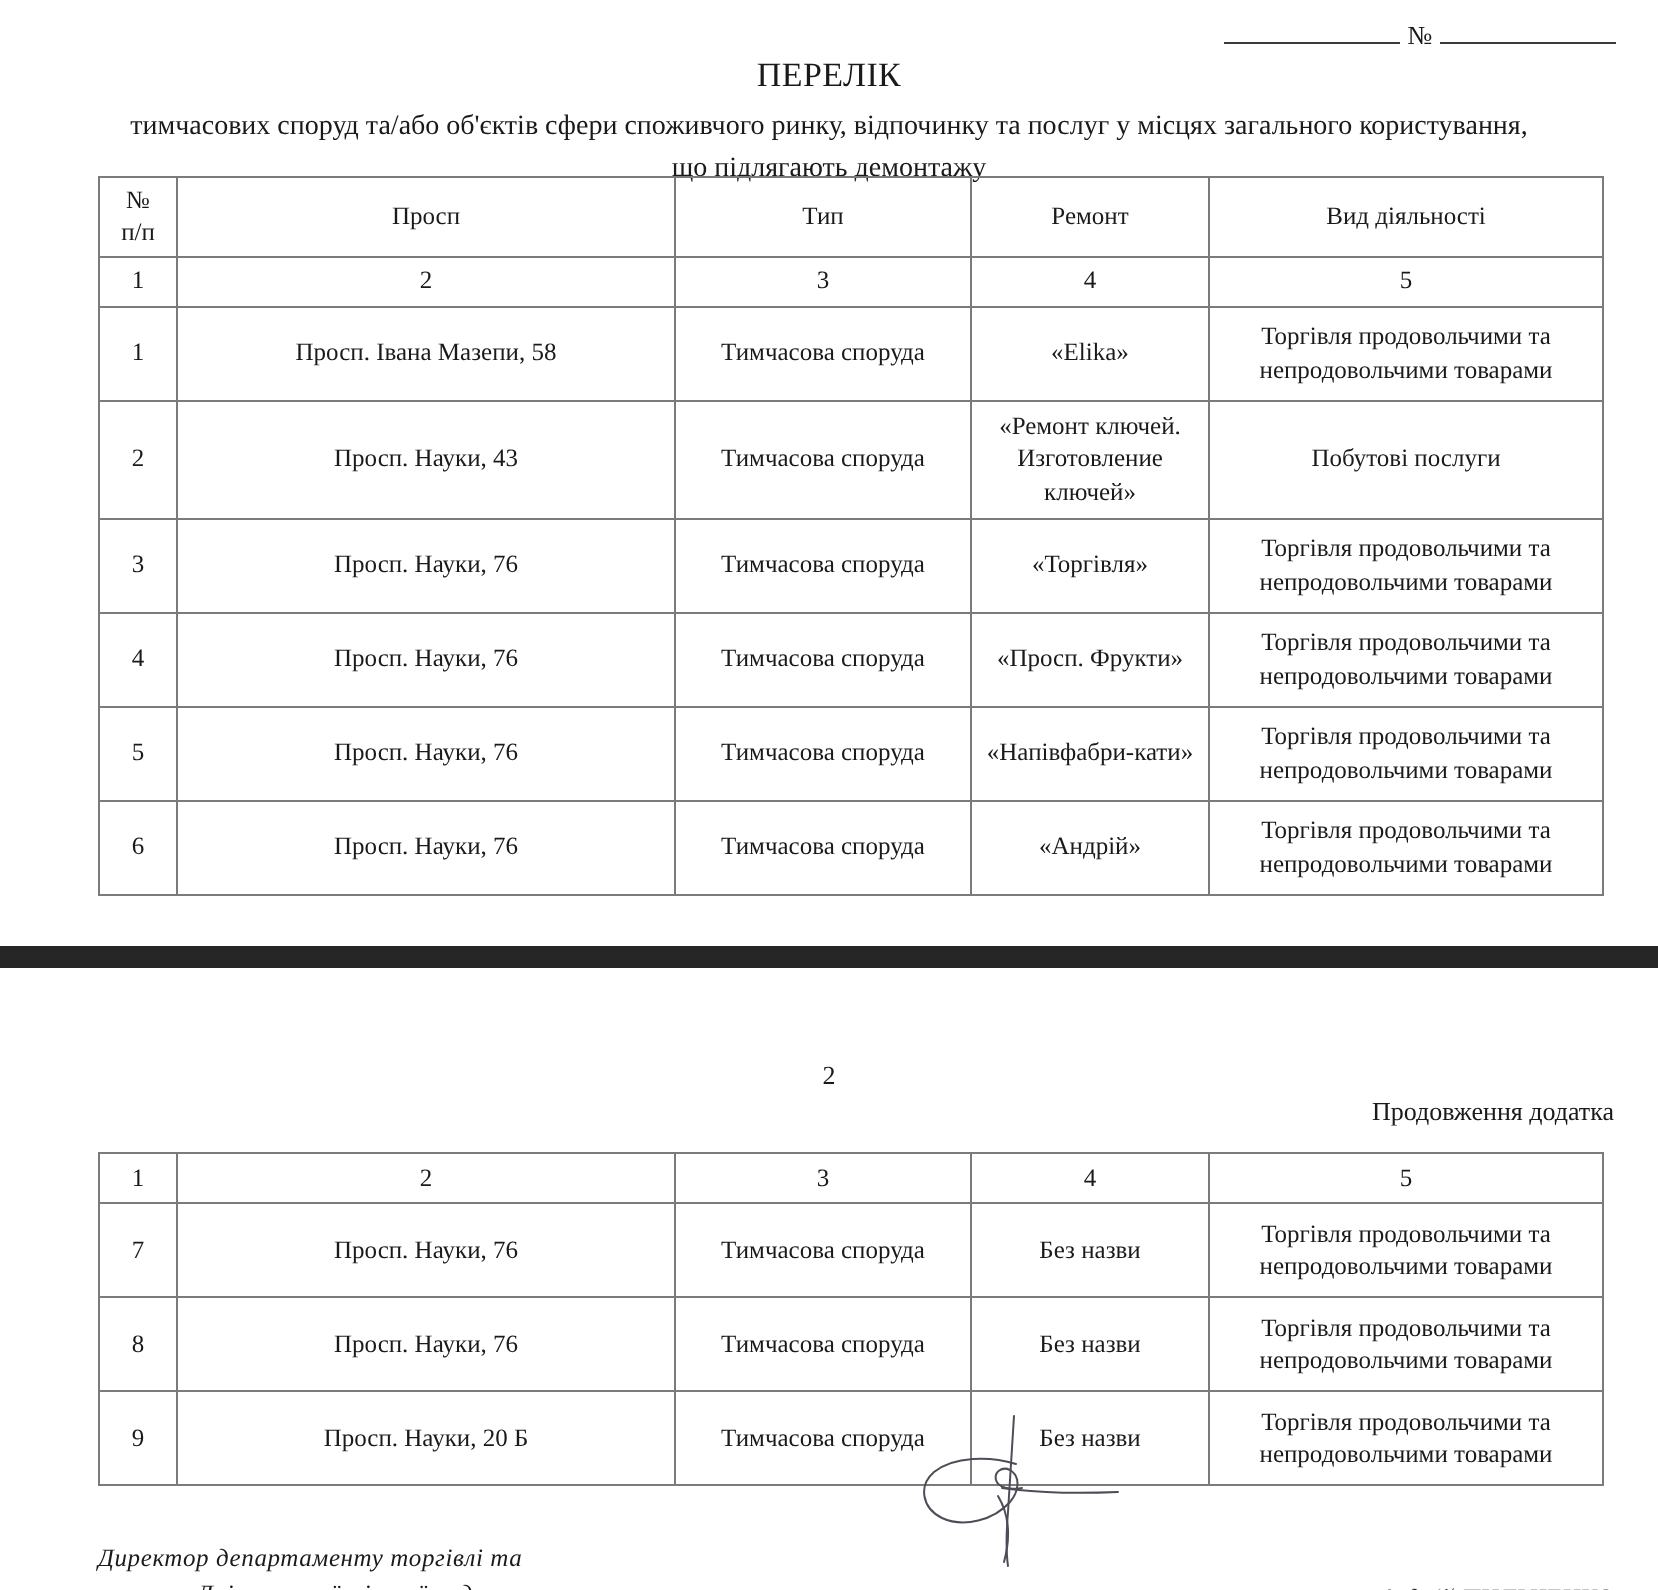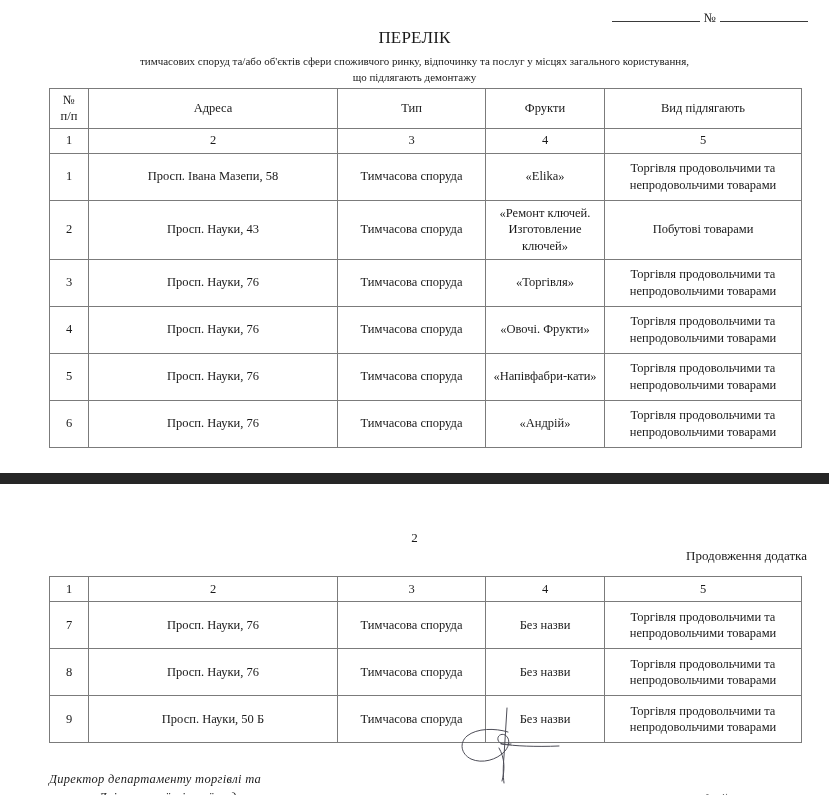--- a/index.html
+++ b/index.html
@@ -53,21 +53,21 @@
   .title-block {
     padding-top: 26px;
     text-align: center;
   }
   .title-main {
     font-size: 17px;
     line-height: 1.45;
     letter-spacing: 0.2px;
   }
   .title-sub {
-    font-size: 11px;
+    font-size: 14px;
     line-height: 1.5;
     padding: 2px 28px 0 28px;
   }
   .title-sub .line2 {
     display: block;
   }
 
   
   .tbl-wrap {
     position: absolute;
@@ -204,24 +204,24 @@
         <col class="col-n">
           <col class="col-adr">
           <col class="col-typ">
           <col class="col-nam">
           <col class="col-act">
       </colgroup>
       <thead>
         <tr class="row-head">
           <th class="nowrap-tight">№
 п/п</th>
-          <th>Адреса</th>
+          <th>Просп</th>
           <th>Тип</th>
-          <th>Фрукти</th>
-          <th>Вид підлягають</th>
+          <th>Ремонт</th>
+          <th>Вид діяльності</th>
         </tr>
         <tr class="row-numbers">
           <td>1</td>
           <td>2</td>
           <td>3</td>
           <td>4</td>
           <td>5</td>
         </tr>
       </thead>
       <tbody>
@@ -230,34 +230,34 @@
           <td class="cell-address">Просп. Івана Мазепи, 58</td>
           <td>Тимчасова споруда</td>
           <td>«Elika»</td>
           <td>Торгівля продовольчими та непродовольчими товарами</td>
         </tr>
         <tr class="row-data tall">
           <td>2</td>
           <td class="cell-address">Просп. Науки, 43</td>
           <td>Тимчасова споруда</td>
           <td>«Ремонт ключей. Изготовление ключей»</td>
-          <td>Побутові товарами</td>
+          <td>Побутові послуги</td>
         </tr>
         <tr class="row-data">
           <td>3</td>
           <td class="cell-address">Просп. Науки, 76</td>
           <td>Тимчасова споруда</td>
           <td>«Торгівля»</td>
           <td>Торгівля продовольчими та непродовольчими товарами</td>
         </tr>
         <tr class="row-data">
           <td>4</td>
           <td class="cell-address">Просп. Науки, 76</td>
           <td>Тимчасова споруда</td>
-          <td>«Овочі. Фрукти»</td>
+          <td>«Просп. Фрукти»</td>
           <td>Торгівля продовольчими та непродовольчими товарами</td>
         </tr>
         <tr class="row-data">
           <td>5</td>
           <td class="cell-address">Просп. Науки, 76</td>
           <td>Тимчасова споруда</td>
           <td>«Напівфабри-кати»</td>
           <td>Торгівля продовольчими та непродовольчими товарами</td>
         </tr>
         <tr class="row-data">
@@ -307,21 +307,21 @@
         </tr>
         <tr class="row-data">
           <td>8</td>
           <td class="cell-address">Просп. Науки, 76</td>
           <td>Тимчасова споруда</td>
           <td>Без назви</td>
           <td>Торгівля продовольчими та непродовольчими товарами</td>
         </tr>
         <tr class="row-data">
           <td>9</td>
-          <td class="cell-address">Просп. Науки, 50 Б</td>
+          <td class="cell-address">Просп. Науки, 20 Б</td>
           <td>Тимчасова споруда</td>
           <td>Без назви</td>
           <td>Торгівля продовольчими та непродовольчими товарами</td>
         </tr>
       </tbody>
     </table>
   </div>
 
   <svg class="signature-mark" viewBox="0 0 150 78" xmlns="http://www.w3.org/2000/svg">
     <g fill="none" stroke="#4d4d57" stroke-width="1" stroke-linecap="round" stroke-linejoin="round">

